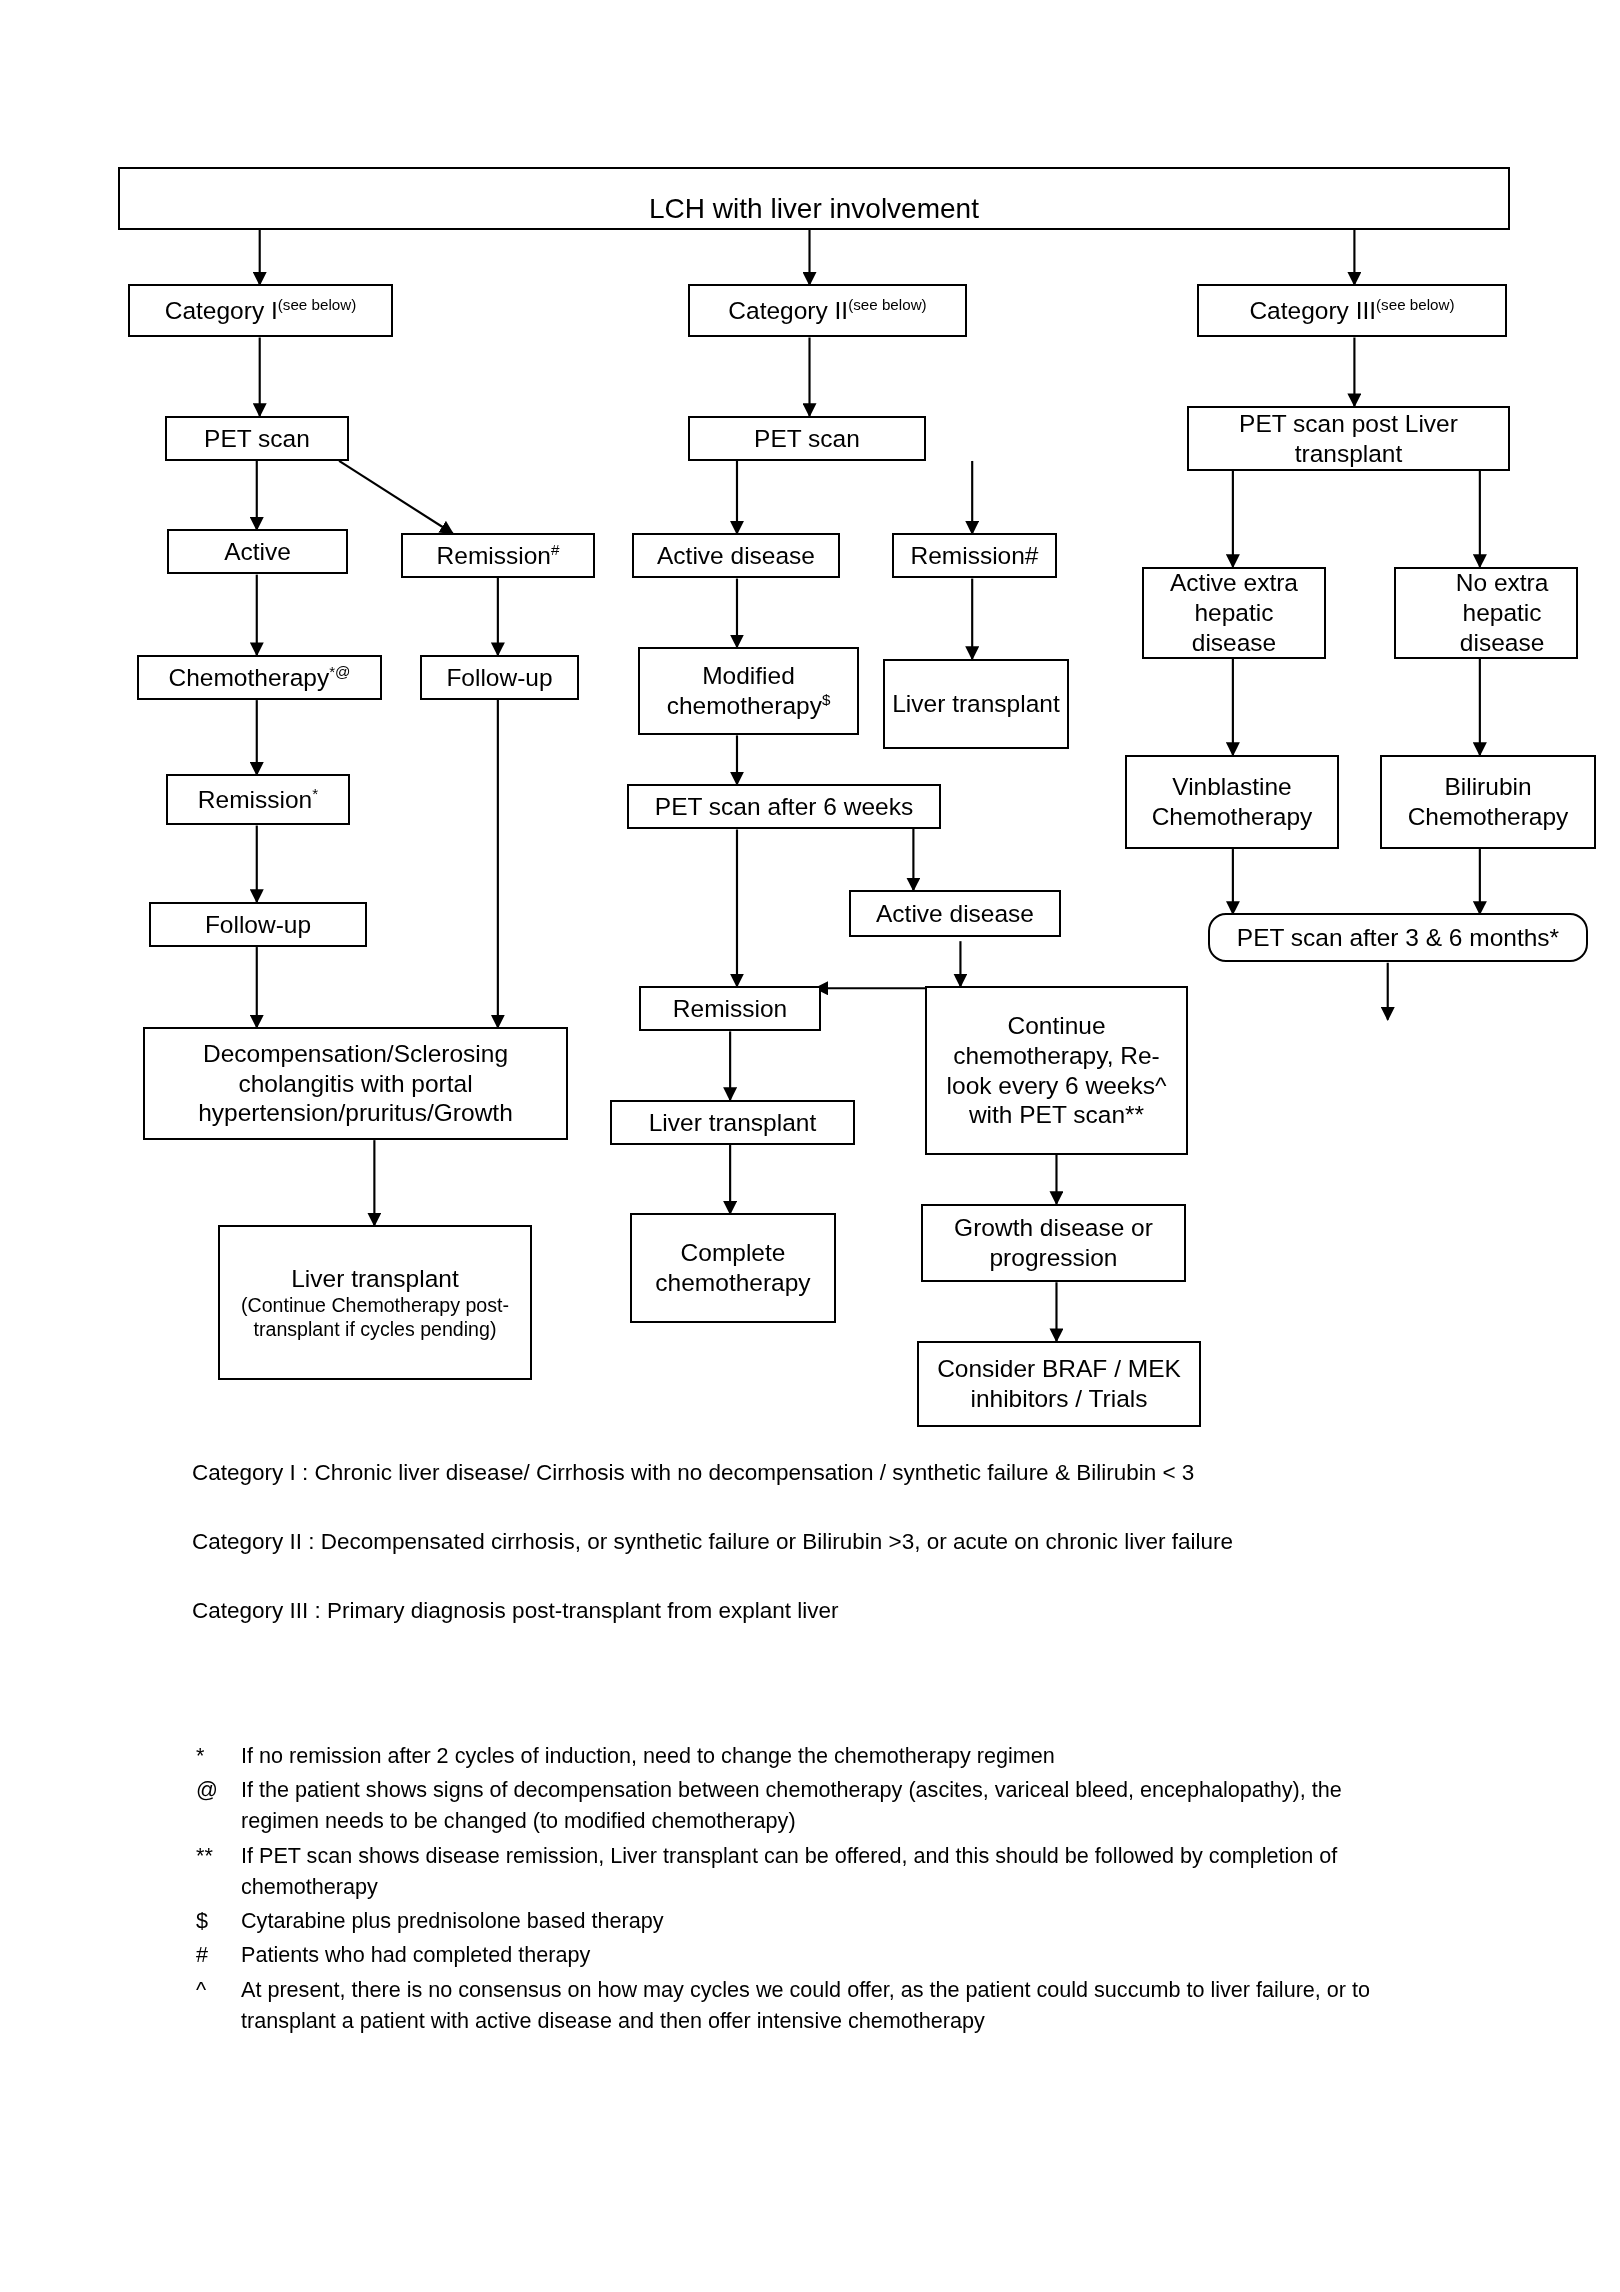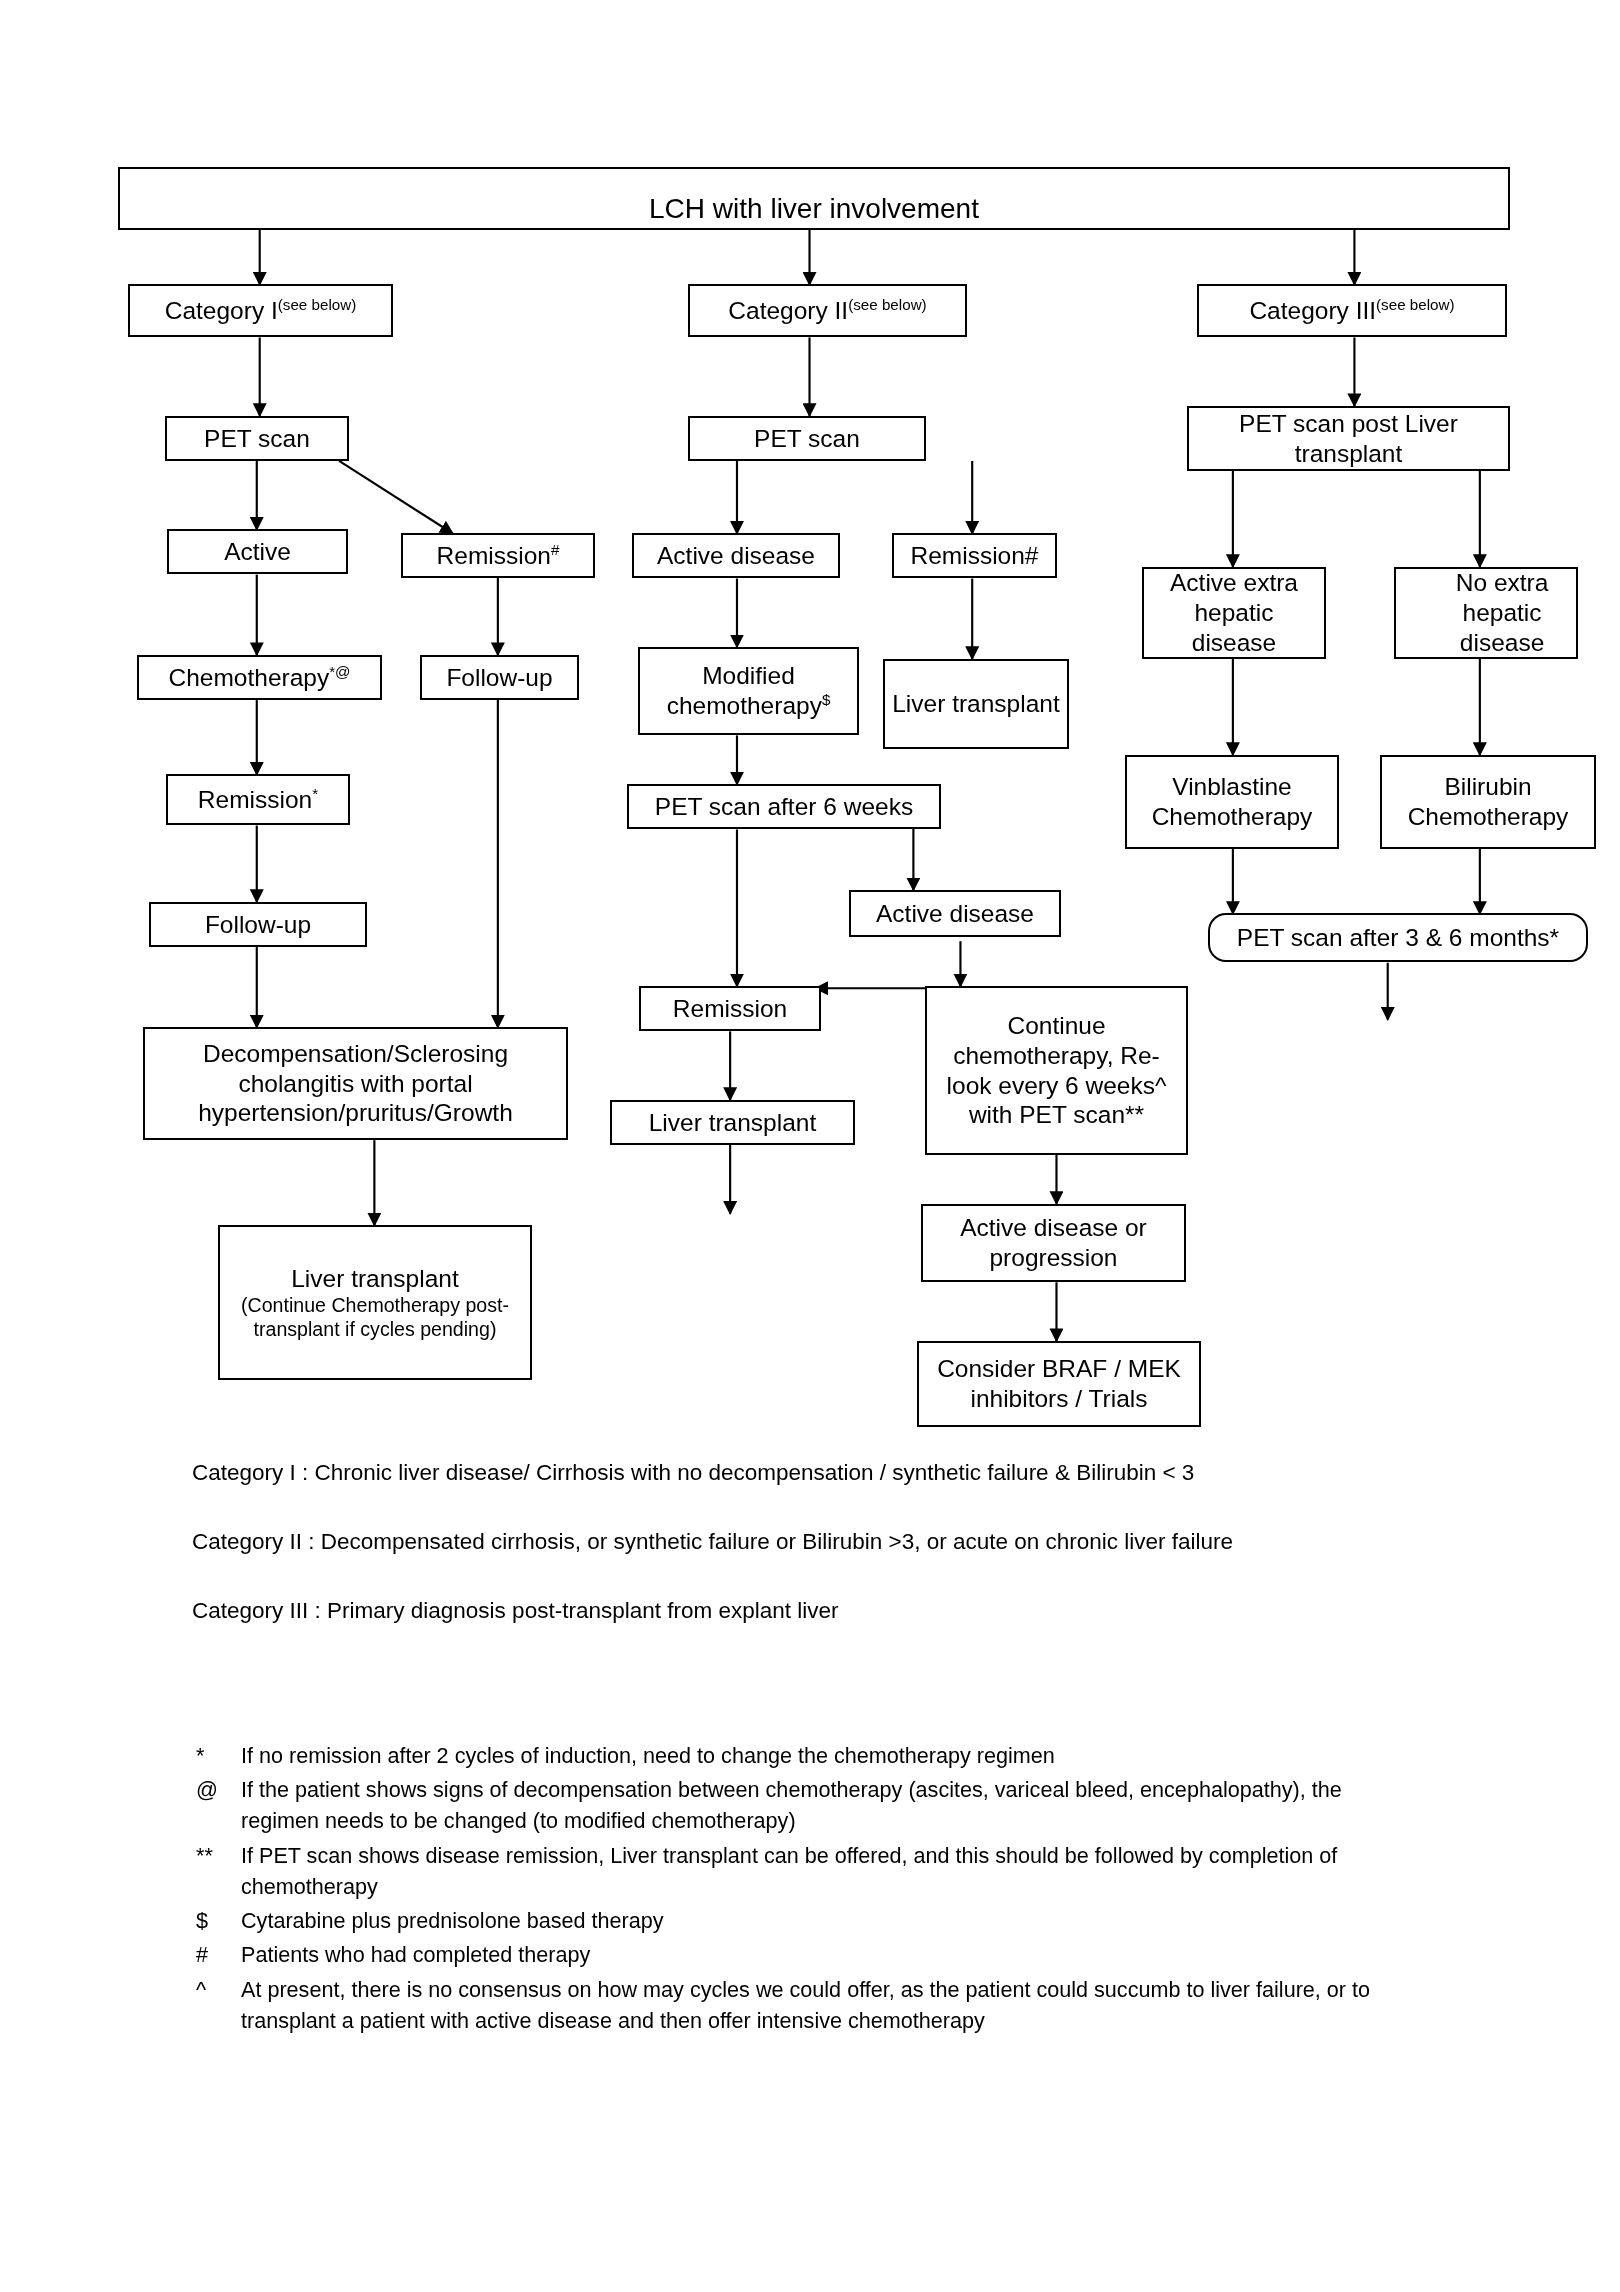--- a/index.html
+++ b/index.html
@@ -229,23 +229,26 @@
   </div>
 
   <div class="node" style="left:925px; top:986px; width:263px; height:169px;">
     <span>Continue chemotherapy, Re-look every 6 weeks^ with PET scan**</span>
   </div>
 
   <div class="node" style="left:610px; top:1100px; width:245px; height:45px;">
     <span>Liver transplant</span>
   </div>
 
+  <div class="node" style="left:630px; top:1213px; width:206px; height:110px;">
+    <span>Complete chemotherapy</span>
+  </div>
 
   <div class="node" style="left:921px; top:1204px; width:265px; height:78px;">
-    <span>Active disease or progression</span>
+    <span>Growth disease or progression</span>
   </div>
 
   <div class="node" style="left:917px; top:1341px; width:284px; height:86px;">
     <span>Consider BRAF / MEK inhibitors / Trials</span>
   </div>
 
   <div class="node" style="left:1187px; top:406px; width:323px; height:65px;">
     <span>PET scan post Liver transplant</span>
   </div>
 

